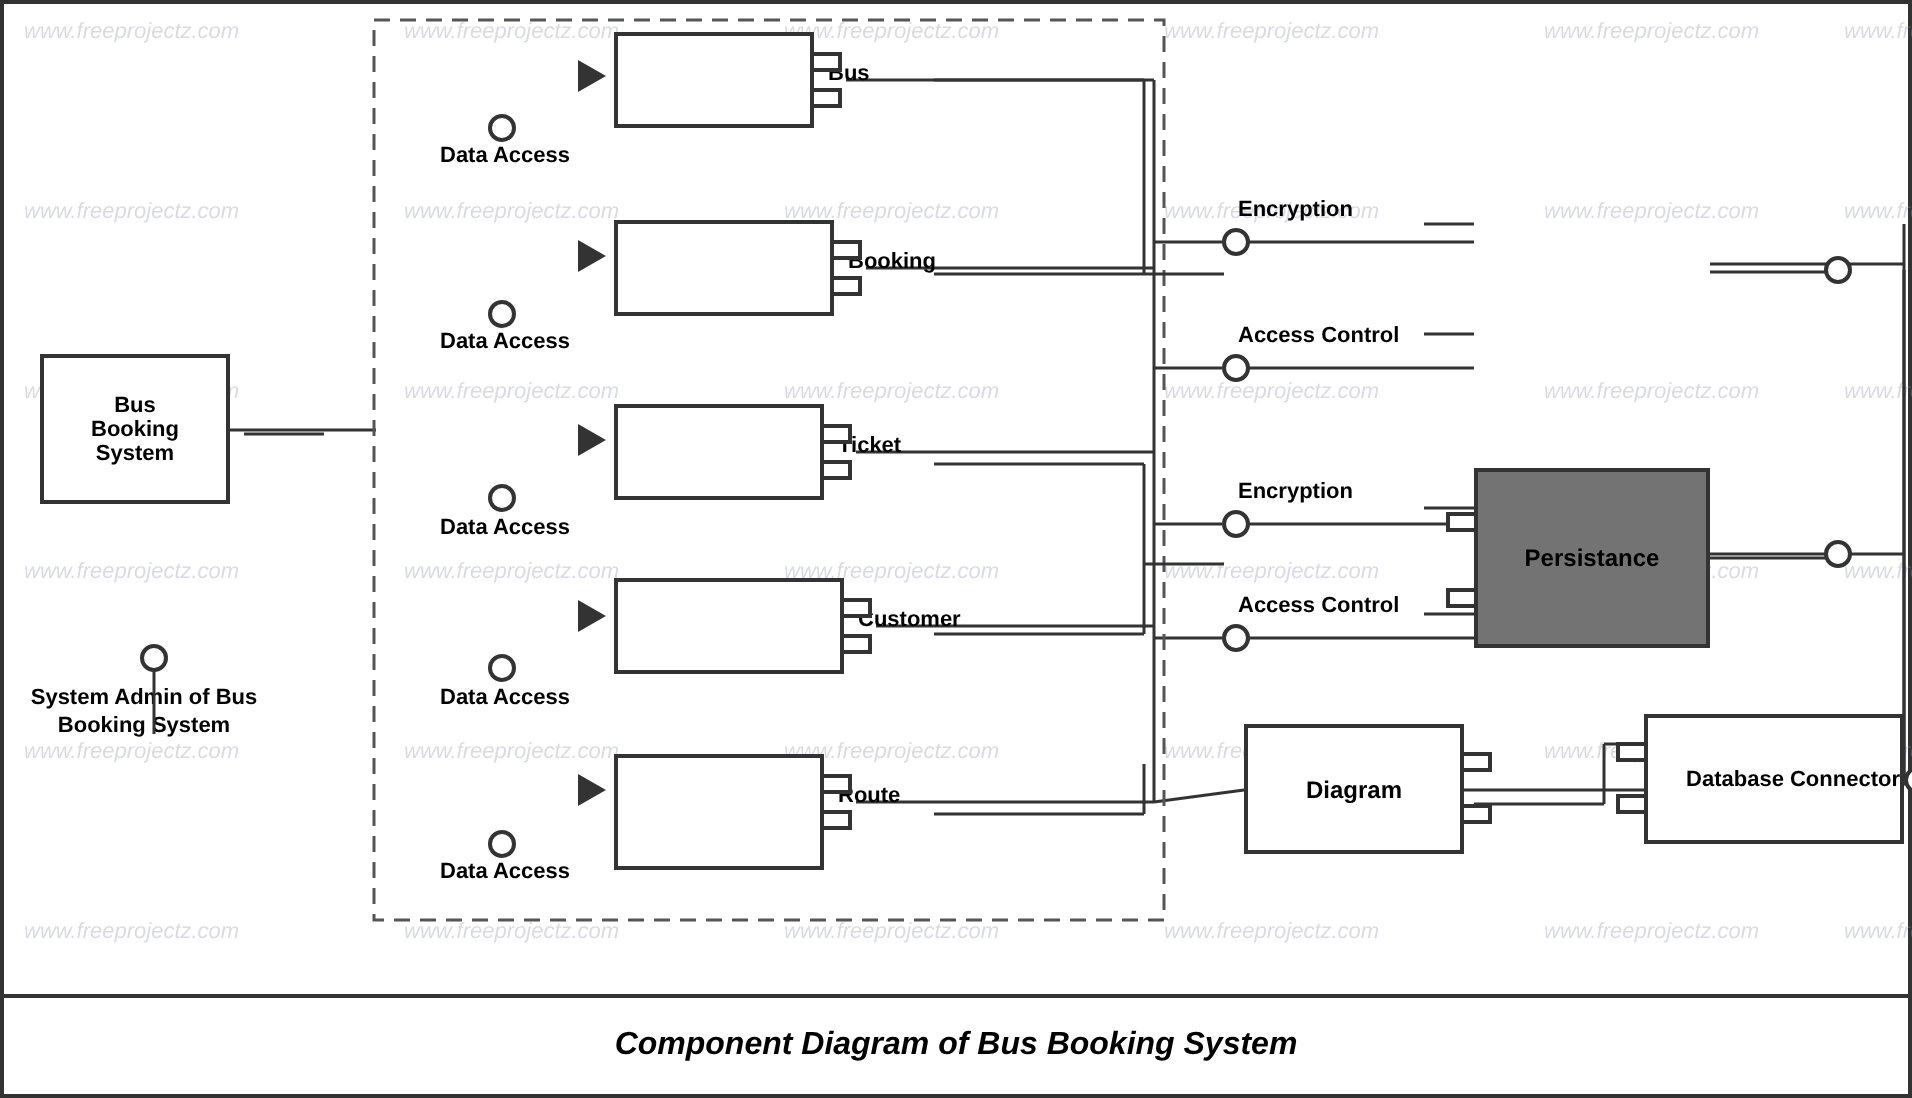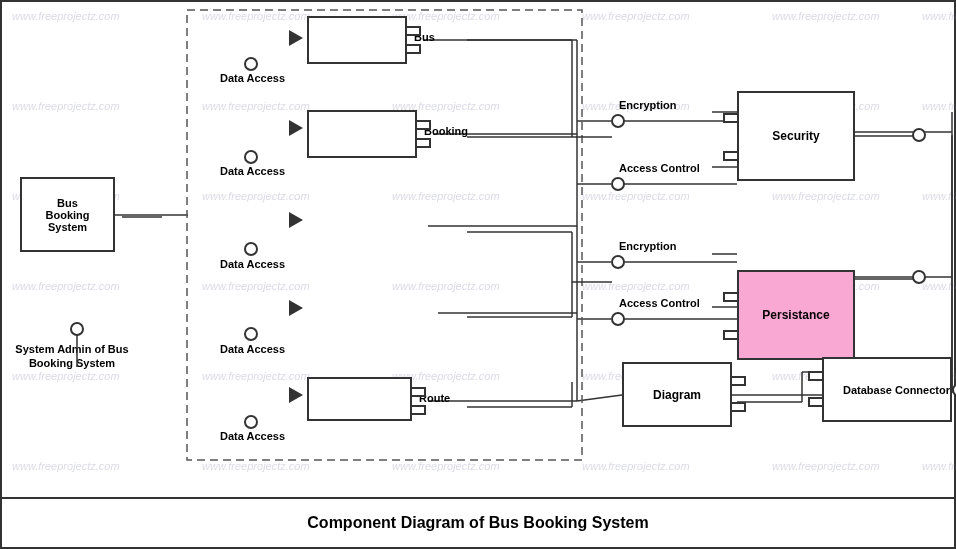--- a/index.html
+++ b/index.html
@@ -29,20 +29,21 @@
     }
     .footer-bar {
       position: absolute;
       bottom: 0; left: 0; right: 0;
       height: 50px;
       border-top: 2px solid #333;
       display: flex;
       align-items: center;
       justify-content: center;
       background: white;
+      font-style: italic;
     }
     .footer-title {
       font-size: 16px;
       font-weight: bold;
     }
     
     .circle-node {
       position: absolute;
       width: 14px;
       height: 14px;
@@ -207,61 +208,66 @@
   <div class="arrow-right" style="left:287px;top:118px;"></div>
   <div style="position:absolute;left:305px;top:108px;width:110px;height:48px;background:white;border:2px solid #333;z-index:10;">
     <div style="position:absolute;right:-16px;top:8px;width:16px;height:10px;background:white;border:2px solid #333;z-index:11;"></div>
     <div style="position:absolute;right:-16px;top:26px;width:16px;height:10px;background:white;border:2px solid #333;z-index:11;"></div>
     <span style="position:absolute;left:115px;top:13px;font-weight:bold;font-size:11px;white-space:nowrap;">Booking</span>
   </div>
   <div class="circle-node" style="left:242px;top:148px;"></div>
   <span style="position:absolute;left:218px;top:163px;font-weight:bold;font-size:11px;">Data Access</span>
 
   <div class="arrow-right" style="left:287px;top:210px;"></div>
+  <div style="position:absolute;left:305px;top:200px;width:105px;height:48px;background:white;border:2px solid #333;z-index:10;">
+    <div style="position:absolute;right:-16px;top:8px;width:16px;height:10px;background:white;border:2px solid #333;z-index:11;"></div>
+    <div style="position:absolute;right:-16px;top:26px;width:16px;height:10px;background:white;border:2px solid #333;z-index:11;"></div>
+    <span style="position:absolute;left:110px;top:13px;font-weight:bold;font-size:11px;white-space:nowrap;">Ticket</span>
+  </div>
   <div class="circle-node" style="left:242px;top:240px;"></div>
   <span style="position:absolute;left:218px;top:256px;font-weight:bold;font-size:11px;">Data Access</span>
 
   <div class="arrow-right" style="left:287px;top:298px;"></div>
+  <div style="position:absolute;left:305px;top:287px;width:115px;height:48px;background:white;border:2px solid #333;z-index:10;">
+    <div style="position:absolute;right:-16px;top:8px;width:16px;height:10px;background:white;border:2px solid #333;z-index:11;"></div>
+    <div style="position:absolute;right:-16px;top:26px;width:16px;height:10px;background:white;border:2px solid #333;z-index:11;"></div>
+    <span style="position:absolute;left:120px;top:13px;font-weight:bold;font-size:11px;white-space:nowrap;">Customer</span>
+  </div>
   <div class="circle-node" style="left:242px;top:325px;"></div>
   <span style="position:absolute;left:218px;top:341px;font-weight:bold;font-size:11px;">Data Access</span>
 
   <div class="arrow-right" style="left:287px;top:385px;"></div>
-  <div style="position:absolute;left:305px;top:375px;width:105px;height:44px;background:white;border:2px solid #333;z-index:10;">
+  <div style="position:absolute;left:305px;top:375px;width:105px;height:58px;background:white;border:2px solid #333;z-index:10;">
     <div style="position:absolute;right:-16px;top:8px;width:16px;height:10px;background:white;border:2px solid #333;z-index:11;"></div>
     <div style="position:absolute;right:-16px;top:26px;width:16px;height:10px;background:white;border:2px solid #333;z-index:11;"></div>
     <span style="position:absolute;left:110px;top:13px;font-weight:bold;font-size:11px;white-space:nowrap;">Route</span>
   </div>
   <div class="circle-node" style="left:242px;top:413px;"></div>
   <span style="position:absolute;left:218px;top:428px;font-weight:bold;font-size:11px;">Data Access</span>
 
   <span style="position:absolute;left:617px;top:97px;font-weight:bold;font-size:11px;">Encryption</span>
 
   <div class="circle-node" style="left:609px;top:112px;"></div>
 
   <span style="position:absolute;left:617px;top:160px;font-weight:bold;font-size:11px;">Access Control</span>
 
   <div class="circle-node" style="left:609px;top:175px;"></div>
 
-  <div style="position:absolute;left:735px;top:89px;width:118px;height:90px;background:white;border:2px solid #333;z-index:10;display:flex;align-items:center;justify-content:center;">
-    <div style="position:absolute;left:-16px;top:20px;width:16px;height:10px;background:white;border:2px solid #333;z-index:11;"></div>
-    <div style="position:absolute;left:-16px;top:58px;width:16px;height:10px;background:white;border:2px solid #333;z-index:11;"></div>
-    <span style="font-weight:bold;font-size:12px;">Security</span>
-  </div>
 
   <div class="circle-node" style="left:910px;top:126px;"></div>
 
   <span style="position:absolute;left:617px;top:238px;font-weight:bold;font-size:11px;">Encryption</span>
 
   <div class="circle-node" style="left:609px;top:253px;"></div>
 
   <span style="position:absolute;left:617px;top:295px;font-weight:bold;font-size:11px;">Access Control</span>
 
   <div class="circle-node" style="left:609px;top:310px;"></div>
 
-  <div style="position:absolute;left:735px;top:232px;width:118px;height:90px;background:#f9a8d4;border:2px solid #333;z-index:10;display:flex;align-items:center;justify-content:center;margin-top:36px;">
+  <div style="position:absolute;left:735px;top:232px;width:118px;height:90px;background:#737373;border:2px solid #333;z-index:10;display:flex;align-items:center;justify-content:center;">
     <div style="position:absolute;left:-16px;top:20px;width:16px;height:10px;background:white;border:2px solid #333;z-index:11;"></div>
     <div style="position:absolute;left:-16px;top:58px;width:16px;height:10px;background:white;border:2px solid #333;z-index:11;"></div>
     <span style="font-weight:bold;font-size:12px;">Persistance</span>
   </div>
 
   <div class="circle-node" style="left:910px;top:268px;"></div>
 
   <div style="position:absolute;left:620px;top:360px;width:110px;height:65px;background:white;border:2px solid #333;z-index:10;display:flex;align-items:center;justify-content:center;">
     <div style="position:absolute;right:-16px;top:12px;width:16px;height:10px;background:white;border:2px solid #333;z-index:11;"></div>
     <div style="position:absolute;right:-16px;top:38px;width:16px;height:10px;background:white;border:2px solid #333;z-index:11;"></div>

